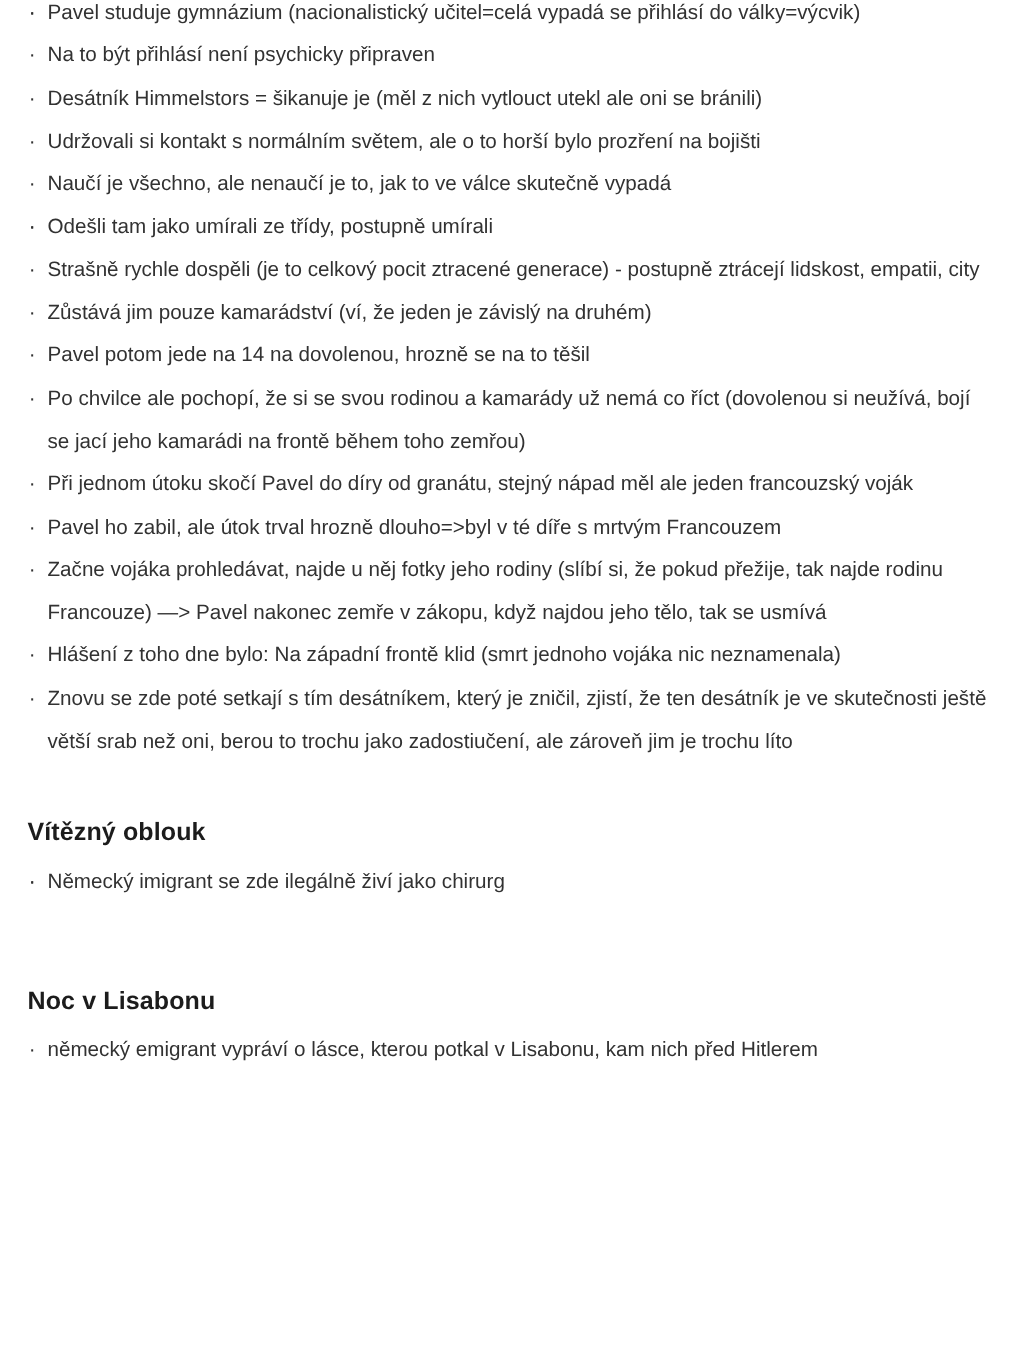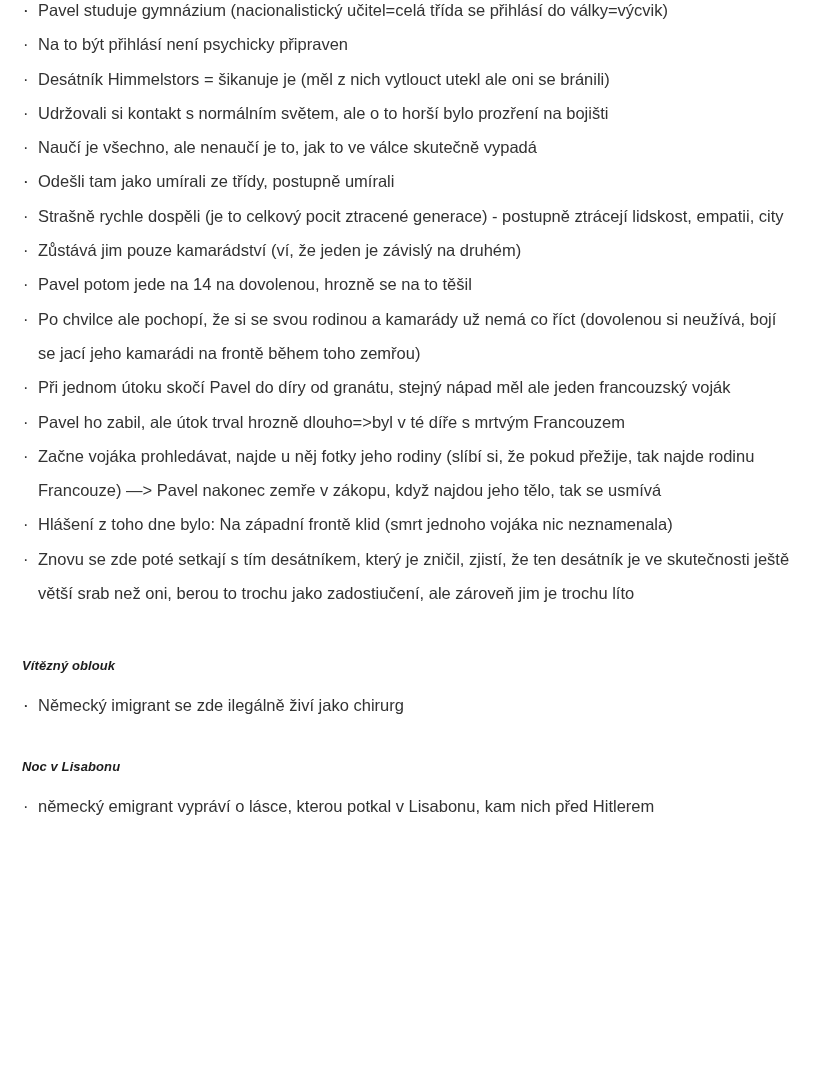--- a/index.html
+++ b/index.html
@@ -41,39 +41,38 @@
   ul.blist li .marker{
     position:absolute;
     left:1px;
     top:0;
     width:12px;
     text-align:left;
     color:var(--body-color);
   }
   h2.section-heading{
     margin:44px 0 10px 0;
-    font-size:13px;
+    font-size:20px;
     line-height:24px;
     font-weight:700;
     color:var(--heading-color);
     letter-spacing:0.1px;
-    font-style:italic;
   }
   h2.section-heading.second{
-    margin-top:32px;
+    margin-top:66px;
   }
 </style>
 </head>
 <body>
 
 <div class="doc">
 
   <ul class="blist first">
     <li><span class="marker">·</span></li>
-    <li><span class="marker">·</span><span>Pavel studuje gymnázium (nacionalistický učitel=celá třída se přihlásí do války=výcvik)</span></li>
+    <li><span class="marker">·</span><span>Pavel studuje gymnázium (nacionalistický učitel=celá vypadá se přihlásí do války=výcvik)</span></li>
     <li><span class="marker">·</span><span>Na to být přihlásí není psychicky připraven</span></li>
     <li><span class="marker">·</span><span>Desátník Himmelstors = šikanuje je (měl z nich vytlouct utekl ale oni se bránili)</span></li>
     <li><span class="marker">·</span><span>Udržovali si kontakt s normálním světem, ale o to horší bylo prozření na bojišti</span></li>
     <li><span class="marker">·</span><span>Naučí je všechno, ale nenaučí je to, jak to ve válce skutečně vypadá</span></li>
     <li><span class="marker">·</span></li>
     <li><span class="marker">·</span><span>Odešli tam jako umírali ze třídy, postupně umírali</span></li>
     <li><span class="marker">·</span><span>Strašně rychle dospěli (je to celkový pocit ztracené generace) - postupně ztrácejí lidskost, empatii, city</span></li>
     <li><span class="marker">·</span><span>Zůstává jim pouze kamarádství (ví, že jeden je závislý na druhém)</span></li>
     <li><span class="marker">·</span><span>Pavel potom jede na 14 na dovolenou, hrozně se na to těšil</span></li>
     <li><span class="marker">·</span><span>Po chvilce ale pochopí, že si se svou rodinou a kamarády už nemá co říct (dovolenou si neužívá, bojí se jací jeho kamarádi na frontě během toho zemřou)</span></li>

